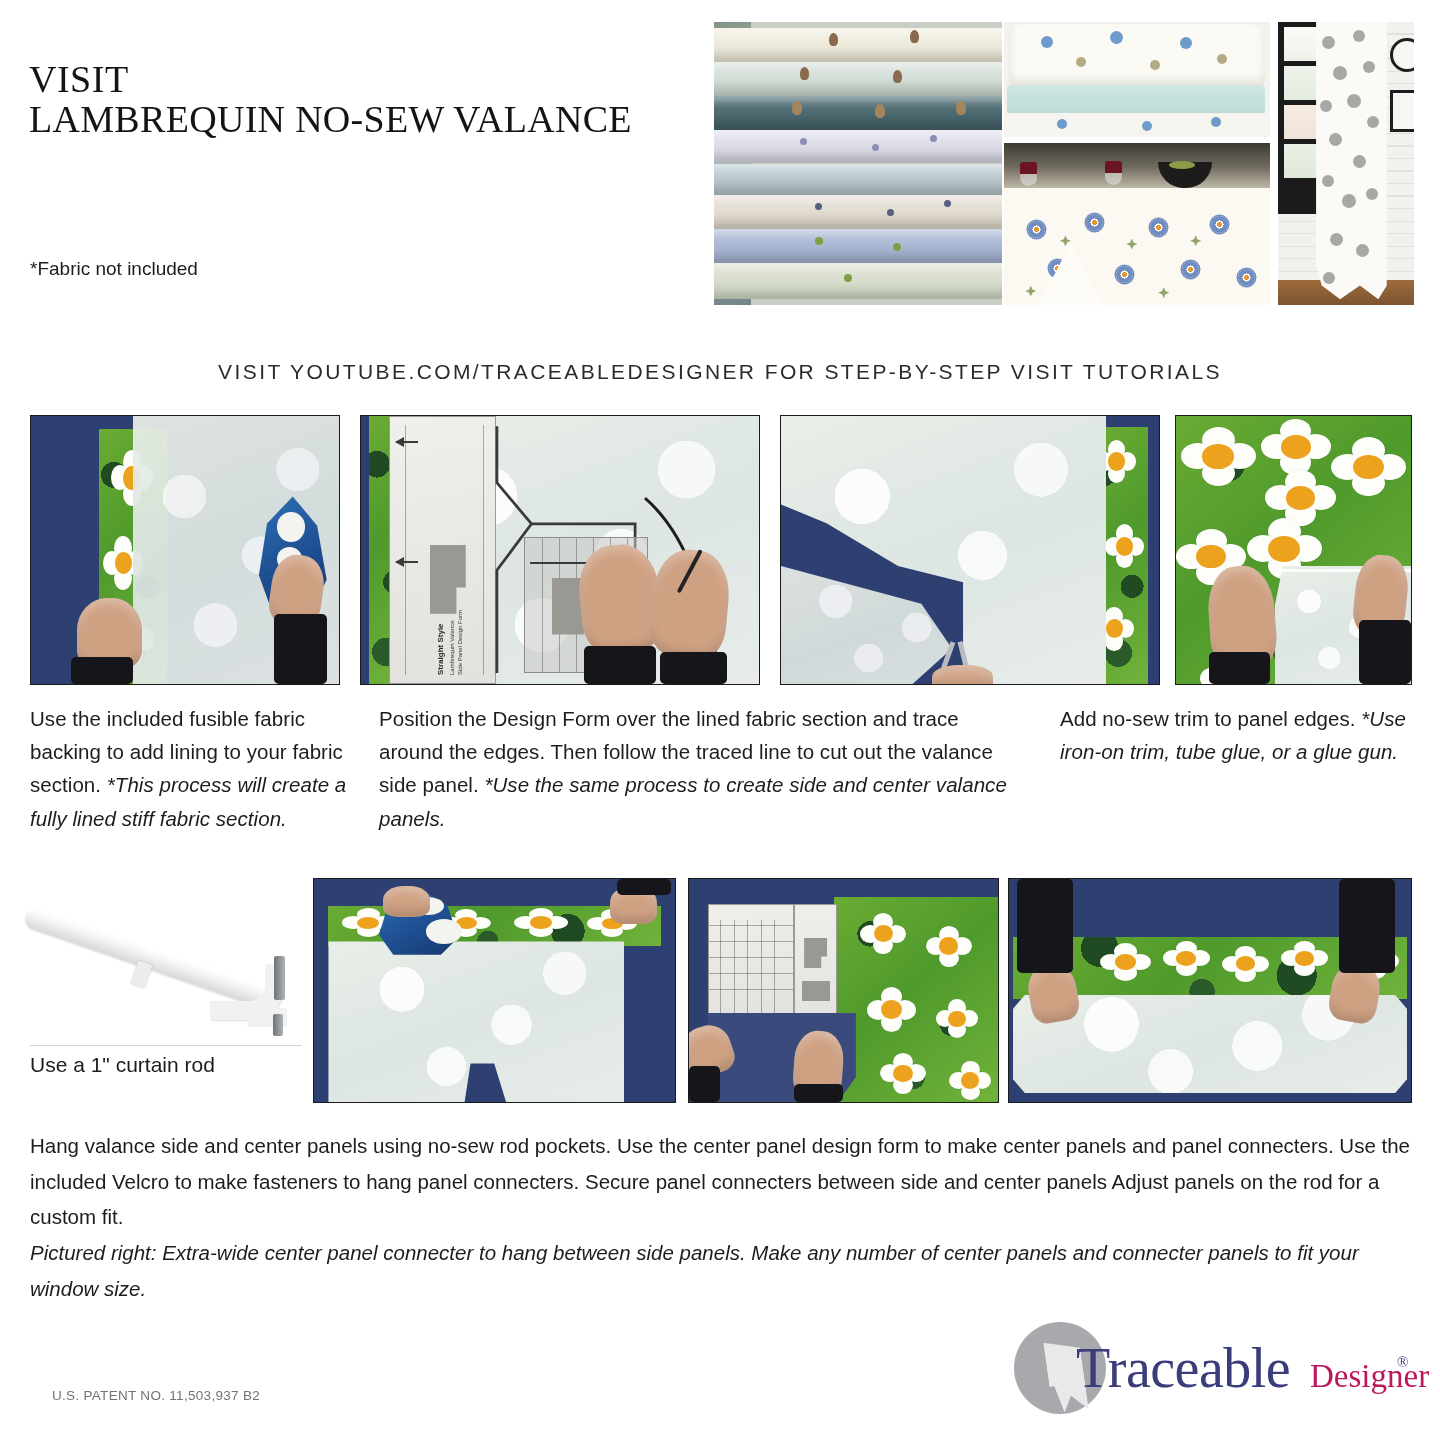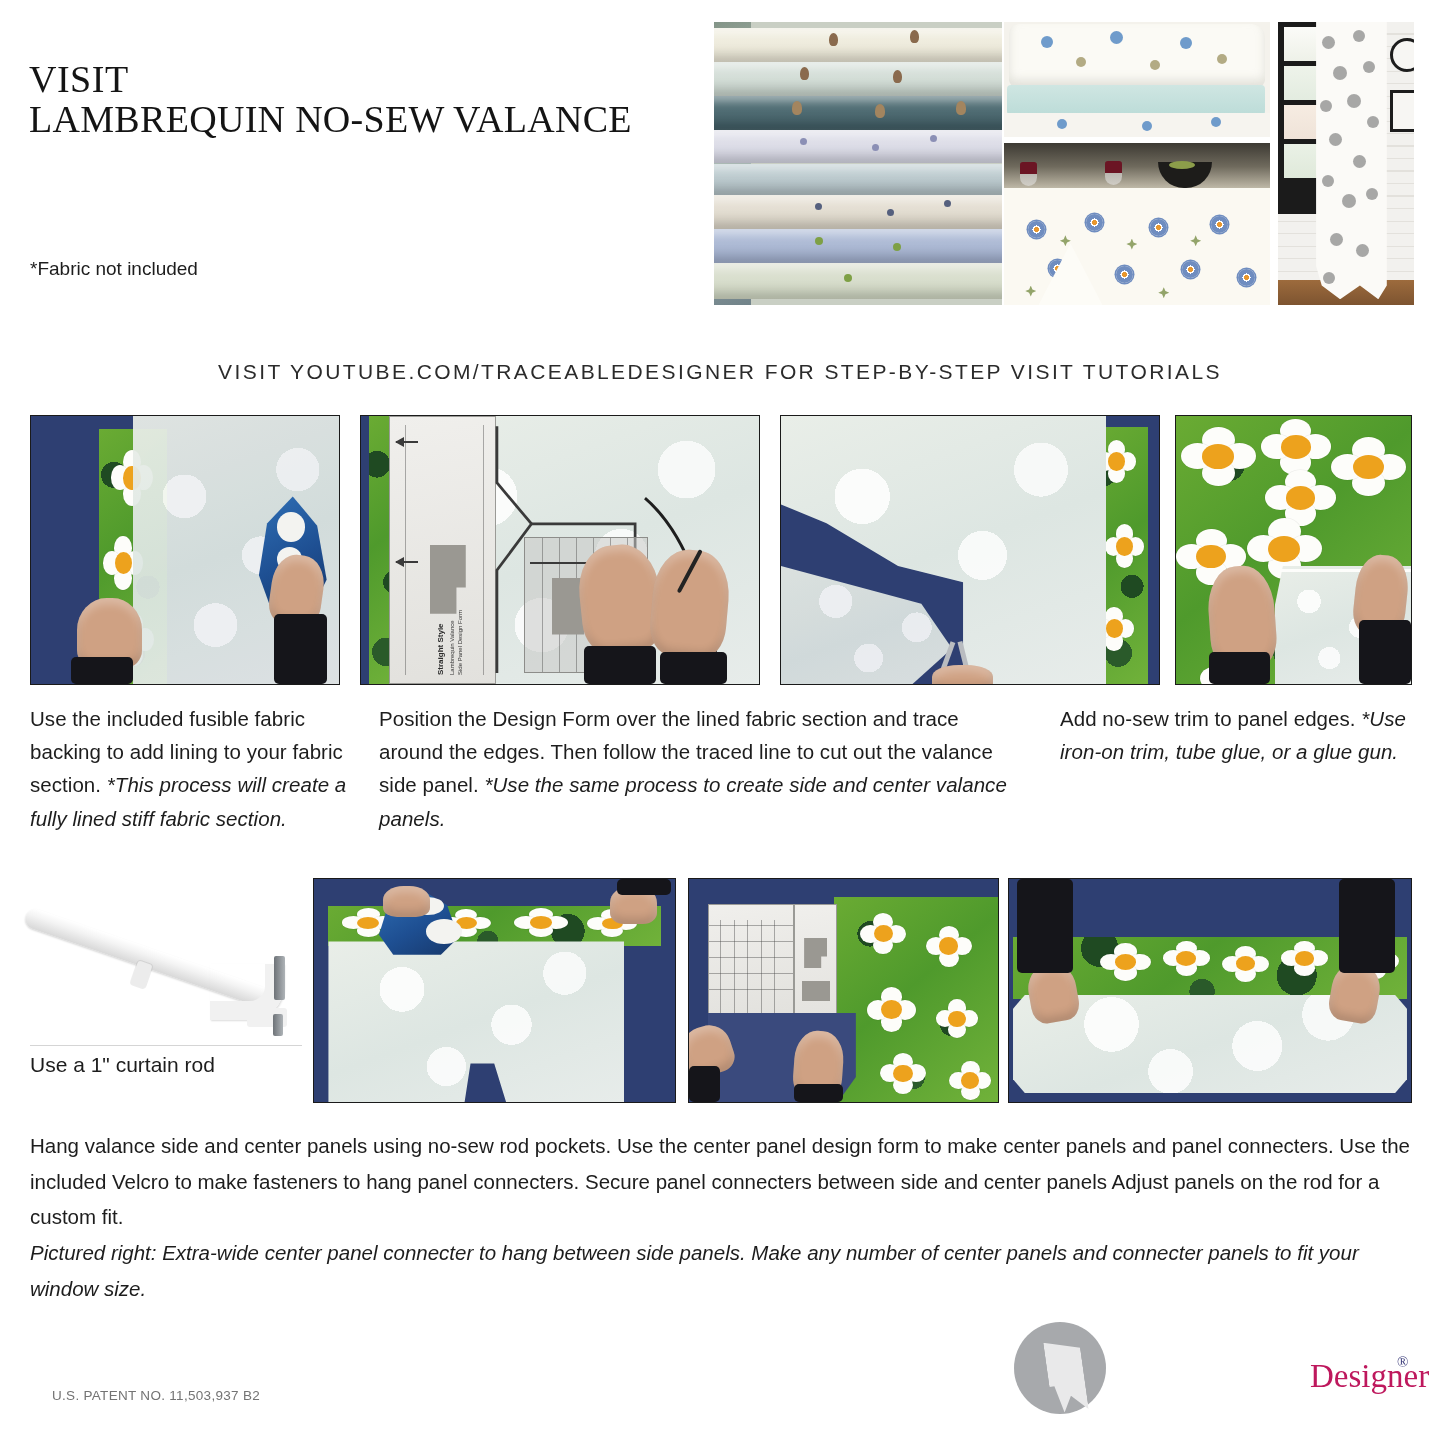--- a/index.html
+++ b/index.html
@@ -708,17 +708,18 @@
 </div>
 
 <div class="bottom-para">
   <span>Hang valance side and center panels using no-sew rod pockets. Use the center panel design form to make center panels and panel connecters. Use the included Velcro to make fasteners to hang panel connecters. Secure panel connecters between side and center panels Adjust panels on the rod for a custom fit.</span>
   <span class="ital">Pictured right: Extra-wide center panel connecter to hang between side panels. Make any number of center panels and connecter panels to fit your window size.</span>
 </div>
 
 <div class="logo-wrap">
   <div class="logo-circle"></div>
   <div class="logo-cursor"></div>
+  <div class="logo-traceable">Traceable</div>
   <div class="logo-designer">Designer</div>
   <div class="logo-reg">®</div>
 </div>
 
 <div class="patent">U.S. PATENT NO. 11,503,937 B2</div>
 
 </body></html>

